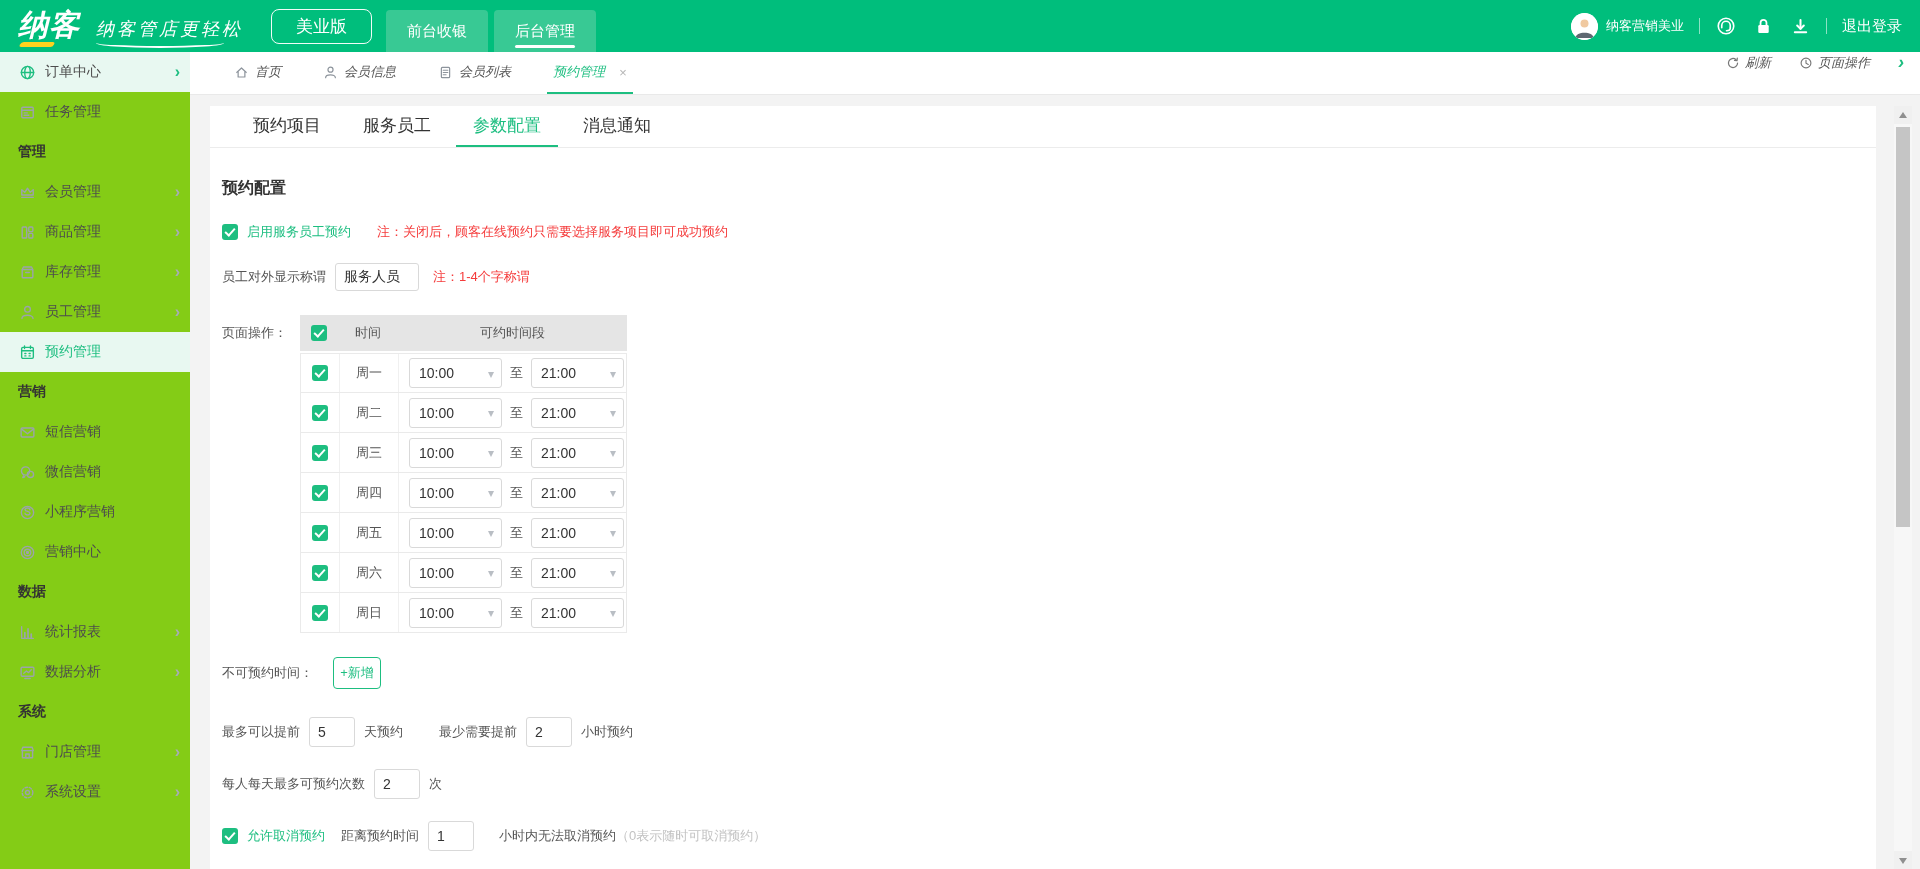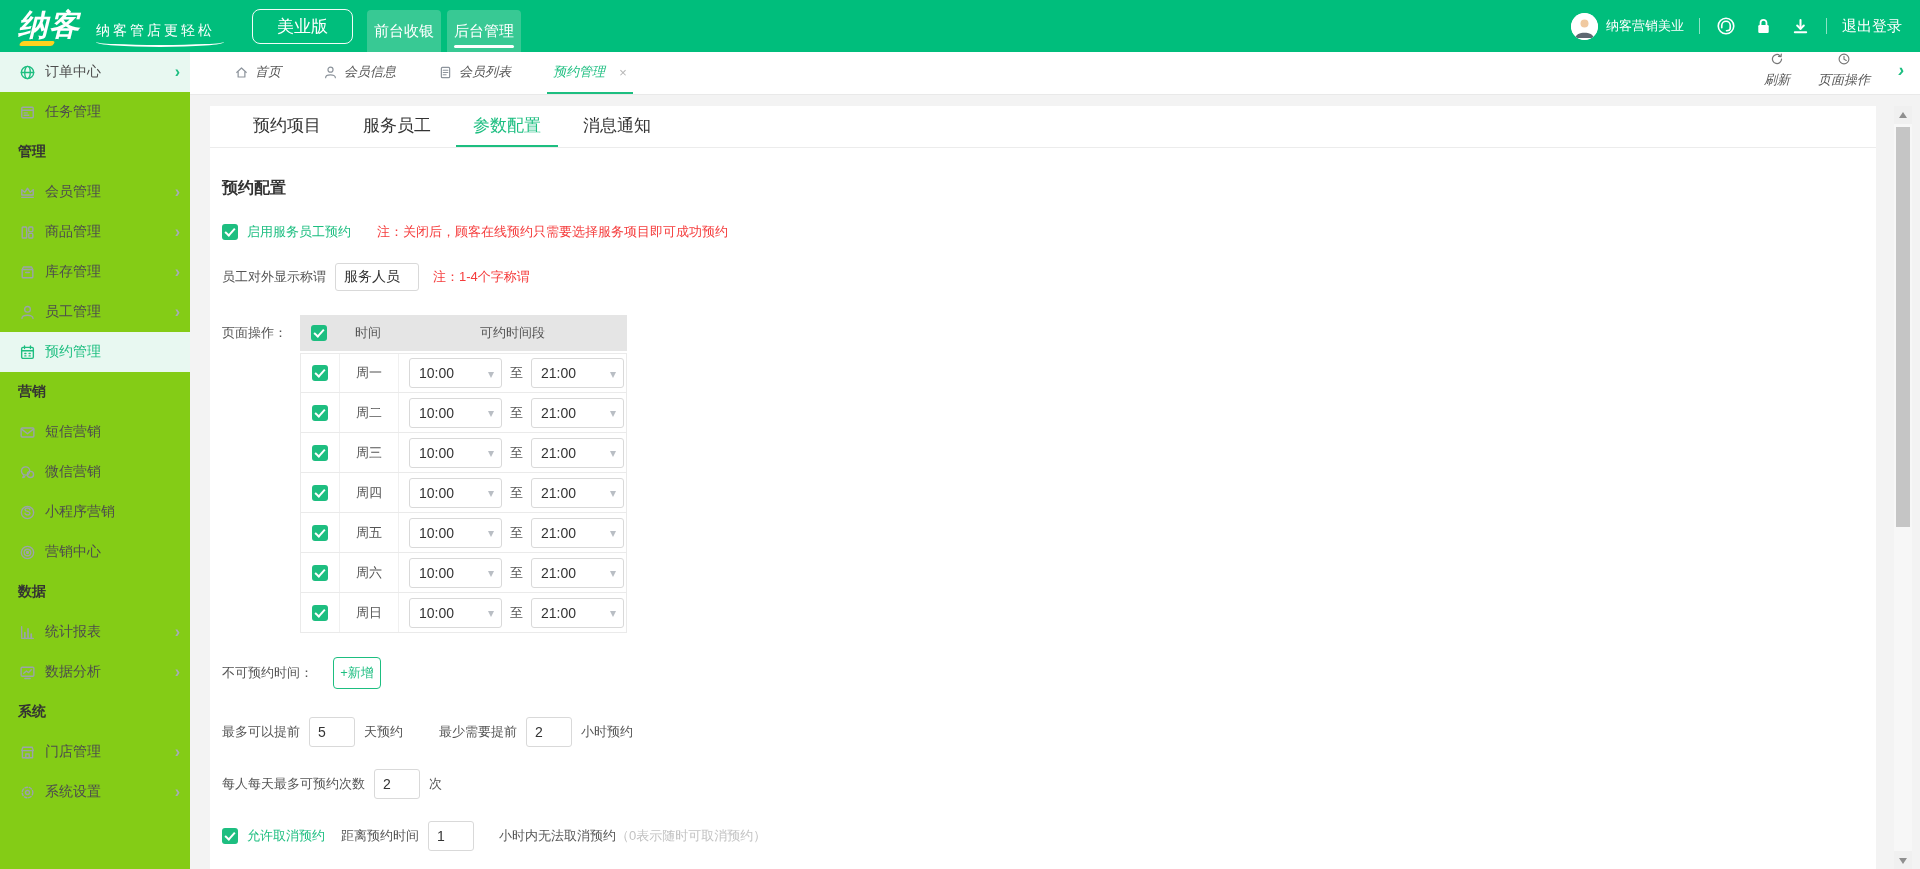--- a/index.html
+++ b/index.html
@@ -10,25 +10,25 @@
   html,body{width:1920px;height:869px;overflow:hidden;}
   body{font-family:"Liberation Sans","DejaVu Sans",sans-serif;background:#f3f3f3;color:#333;}
   .app{width:1920px;height:869px;display:flex;flex-direction:column;}
 
   
   .topbar{height:52px;background:var(--green);display:flex;align-items:center;flex:none;color:#fff;}
   .logo{position:relative;display:flex;align-items:baseline;margin-left:18px;cursor:pointer;}
   .logo-main{font-size:30px;font-weight:800;font-style:italic;letter-spacing:1px;position:relative;z-index:1;}
   .logo-swoosh{position:absolute;left:2px;bottom:1px;width:34px;height:5px;background:var(--yellow);border-radius:3px;transform:skewX(-28deg);}
   .logo-tagline-wrap{margin-left:16px;display:inline-block;position:relative;}
-  .logo-tagline{font-family:"Liberation Serif","DejaVu Serif",serif;font-size:14px;letter-spacing:3px;white-space:nowrap;}
+  .logo-tagline{font-family:"Liberation Serif","DejaVu Serif",serif;font-style:italic;font-size:18px;letter-spacing:3px;white-space:nowrap;}
   .tagline-underline{display:block;width:128px;height:10px;border-bottom:2px solid #fff;border-radius:50%;margin-top:-3px;}
   .edition-badge{margin-left:28px;border:1px solid rgba(255,255,255,.95);border-radius:8px;padding:5px 24px;font-size:17px;cursor:pointer;}
   .top-tabs{margin-left:14px;align-self:flex-end;display:flex;gap:6px;height:42px;}
-  .top-tab{background:var(--green-tab);padding:0 7px;line-height:42px;border-radius:4px 4px 0 0;font-size:15px;position:relative;cursor:pointer;white-space:nowrap;}
+  .top-tab{background:var(--green-tab);padding:0 21px;line-height:42px;border-radius:4px 4px 0 0;font-size:15px;position:relative;cursor:pointer;white-space:nowrap;}
   .top-tab .top-tab-underline{display:none;}
   .top-tab.active .top-tab-underline{display:block;position:absolute;left:50%;transform:translateX(-50%);bottom:4px;width:60px;height:3px;background:#fff;border-radius:2px;}
   .top-right{margin-left:auto;display:flex;align-items:center;margin-right:18px;gap:15px;}
   .user{display:flex;align-items:center;gap:8px;cursor:pointer;}
   .avatar{width:27px;height:27px;border-radius:50%;background:#fff;display:flex;align-items:center;justify-content:center;overflow:hidden;}
   .user-name{font-size:13px;}
   .vdiv{width:1px;height:16px;background:rgba(255,255,255,.55);}
   .hicon{width:22px;height:22px;display:flex;align-items:center;justify-content:center;cursor:pointer;color:#fff;}
   .logout{font-size:15px;cursor:pointer;white-space:nowrap;}
 
@@ -48,21 +48,21 @@
   .side-section{height:40px;display:flex;align-items:center;padding-left:18px;font-weight:700;color:#333;font-size:14px;}
 
   .content{flex:1;display:flex;flex-direction:column;background:#f3f3f3;position:relative;min-width:0;}
   
   .bcbar{height:43px;background:#fff;border-bottom:1px solid #e9e9e9;display:flex;align-items:flex-start;padding:0 16px 0 38px;flex:none;font-style:italic;}
   .bc-tab{display:flex;align-items:center;gap:6px;color:#555;font-size:13px;margin-right:30px;height:100%;cursor:pointer;border-bottom:2px solid transparent;padding:0 6px;}
   .bc-icon{color:#8d949c;display:flex;align-items:center;}
   .bc-tab.active{color:var(--green2);border-bottom-color:var(--green2);}
   .bc-close{color:#b5b5b5;font-size:13px;margin-left:8px;cursor:pointer;}
   .bc-right{margin-left:auto;display:flex;align-items:center;gap:28px;color:#555;font-size:13px;}
-  .bc-action{display:flex;gap:5px;align-items:center;cursor:pointer;flex-direction:column;}
+  .bc-action{display:flex;gap:5px;align-items:center;cursor:pointer;}
   .bc-action .bc-icon{color:#777;}
   .bc-chevron{color:var(--green2);font-weight:700;font-size:14px;cursor:pointer;}
   .bc-chevron::after{content:"\203A";font-size:18px;}
 
   
   .page{flex:1;padding:11px 44px 0 20px;overflow:hidden;min-height:0;}
   .card{background:#fff;height:100%;overflow:hidden;}
   .tabs{height:42px;border-bottom:1px solid #ececec;display:flex;padding-left:26px;}
   .tab{padding:0 17px;margin-right:8px;display:flex;align-items:center;font-size:17px;color:#333;cursor:pointer;border-bottom:2px solid transparent;white-space:nowrap;}
   .tab.active{color:var(--green2);border-bottom-color:var(--green2);}

